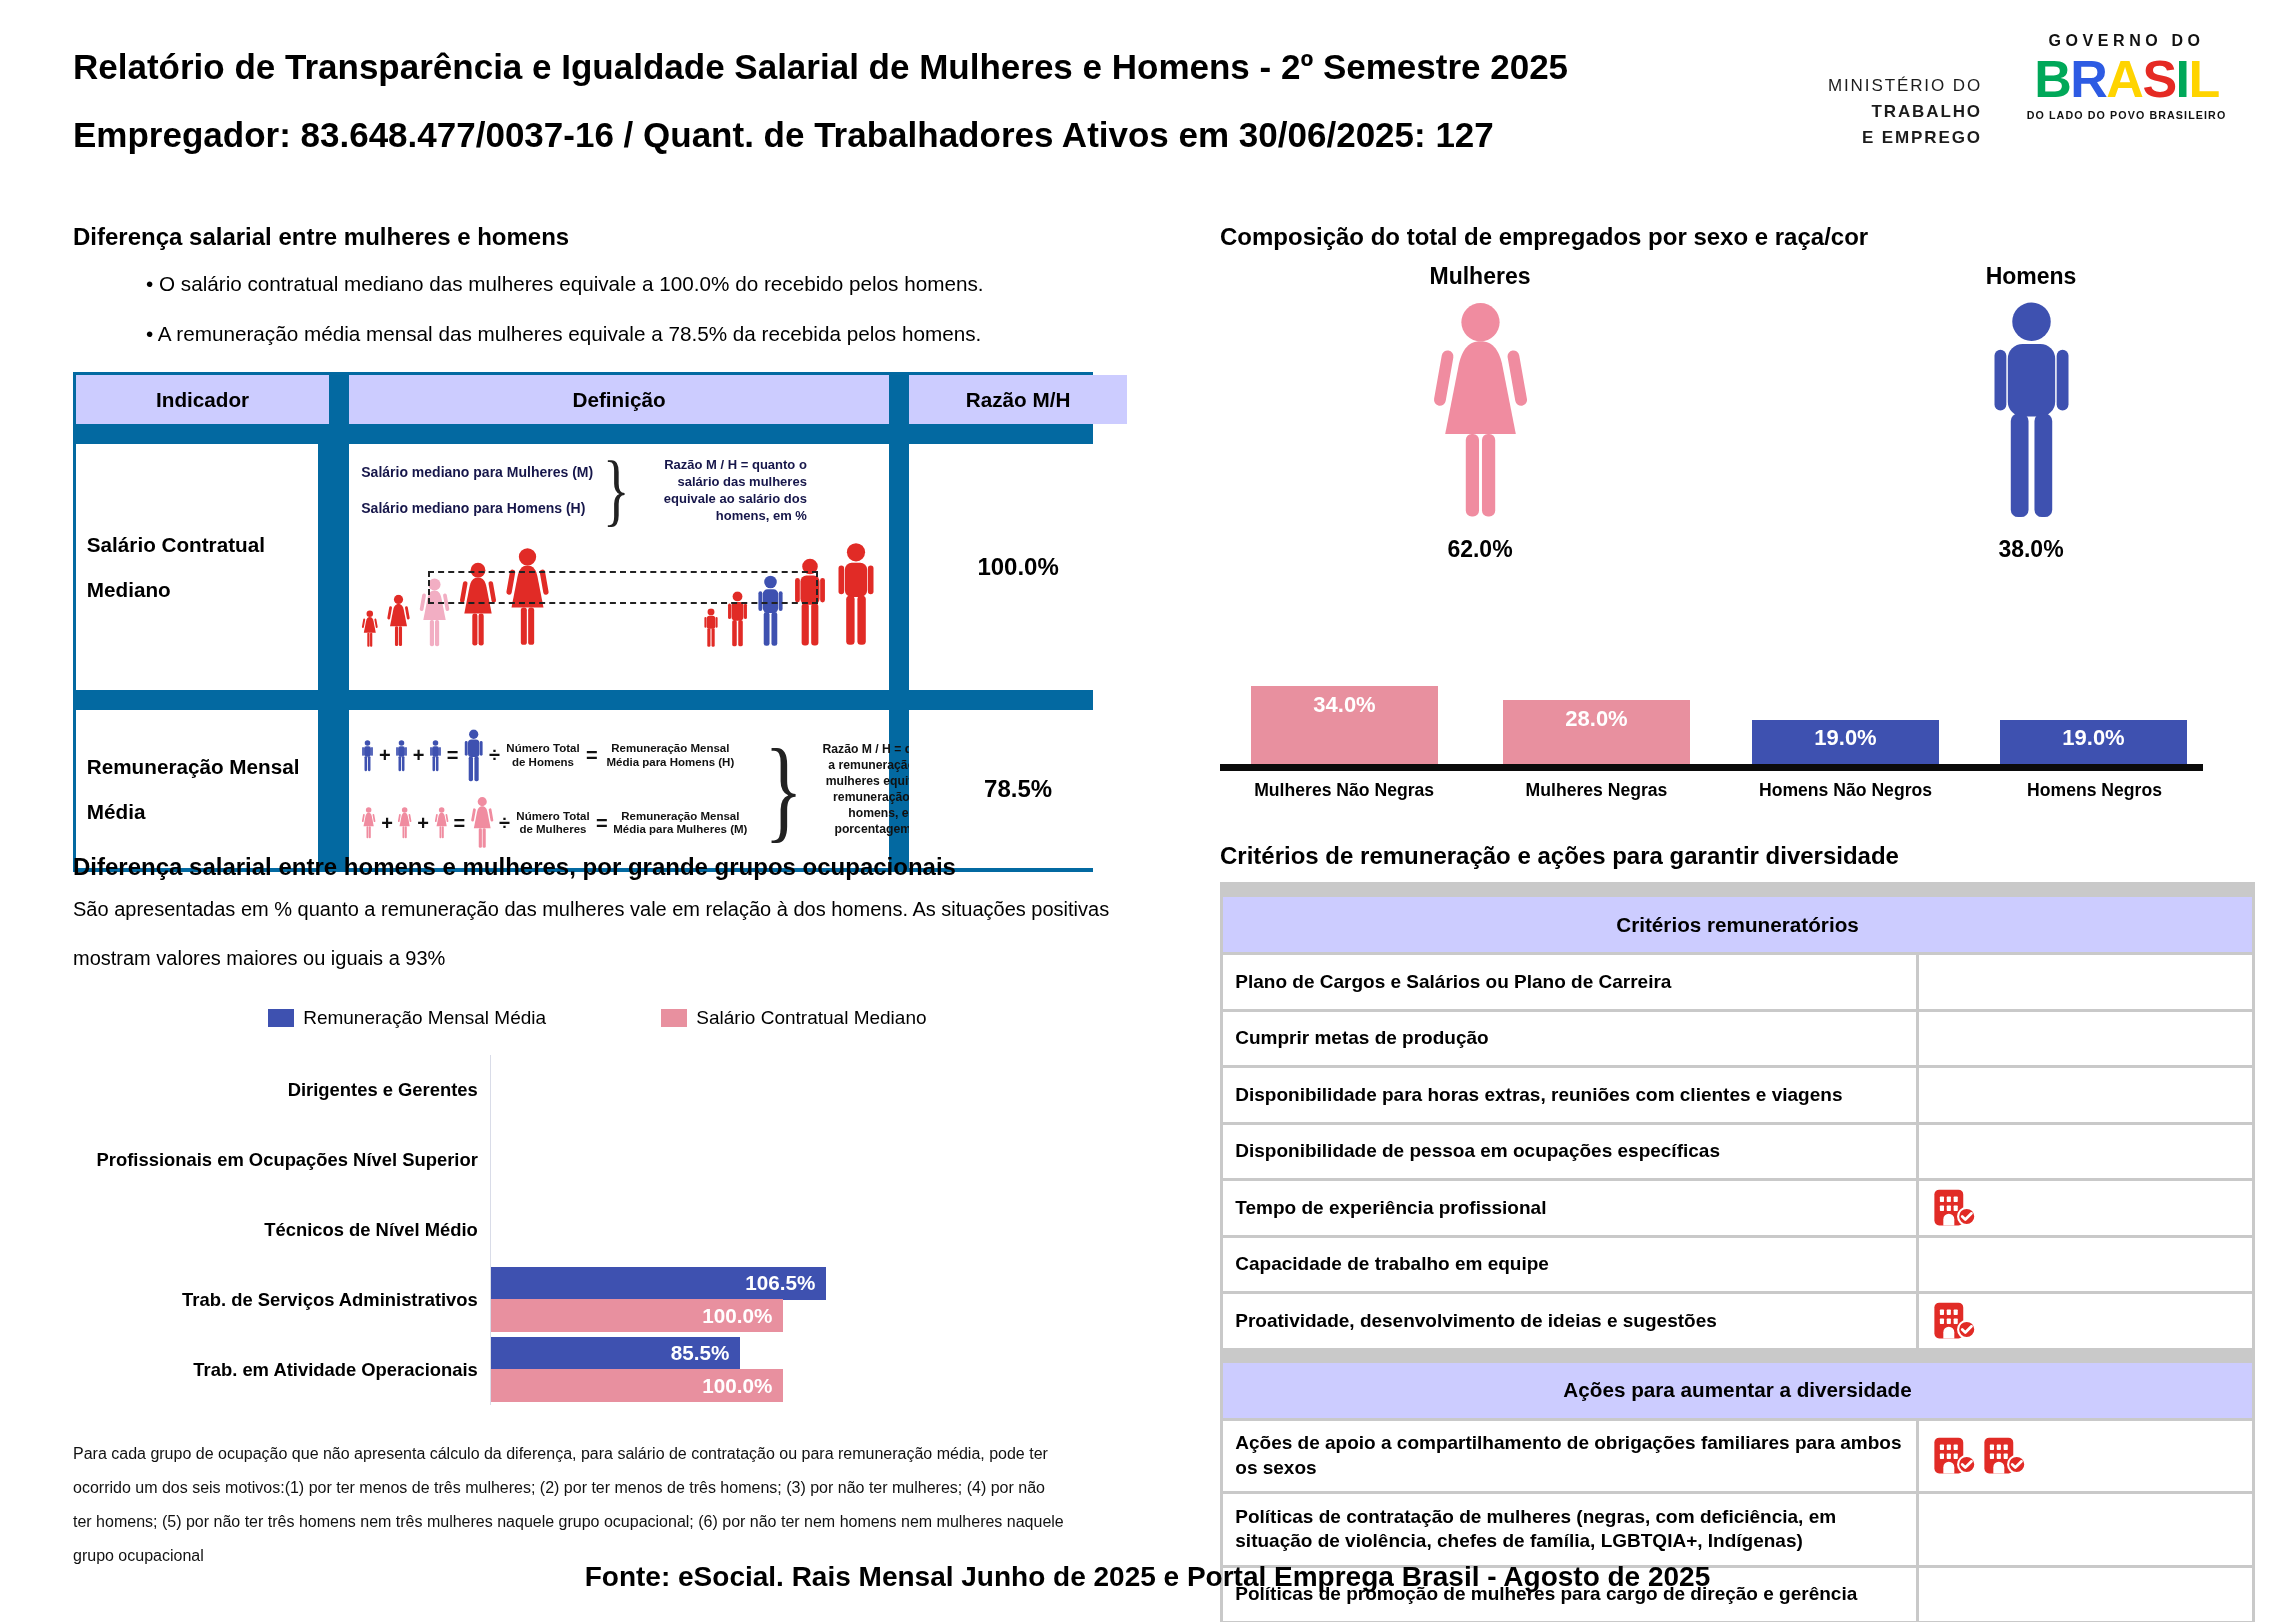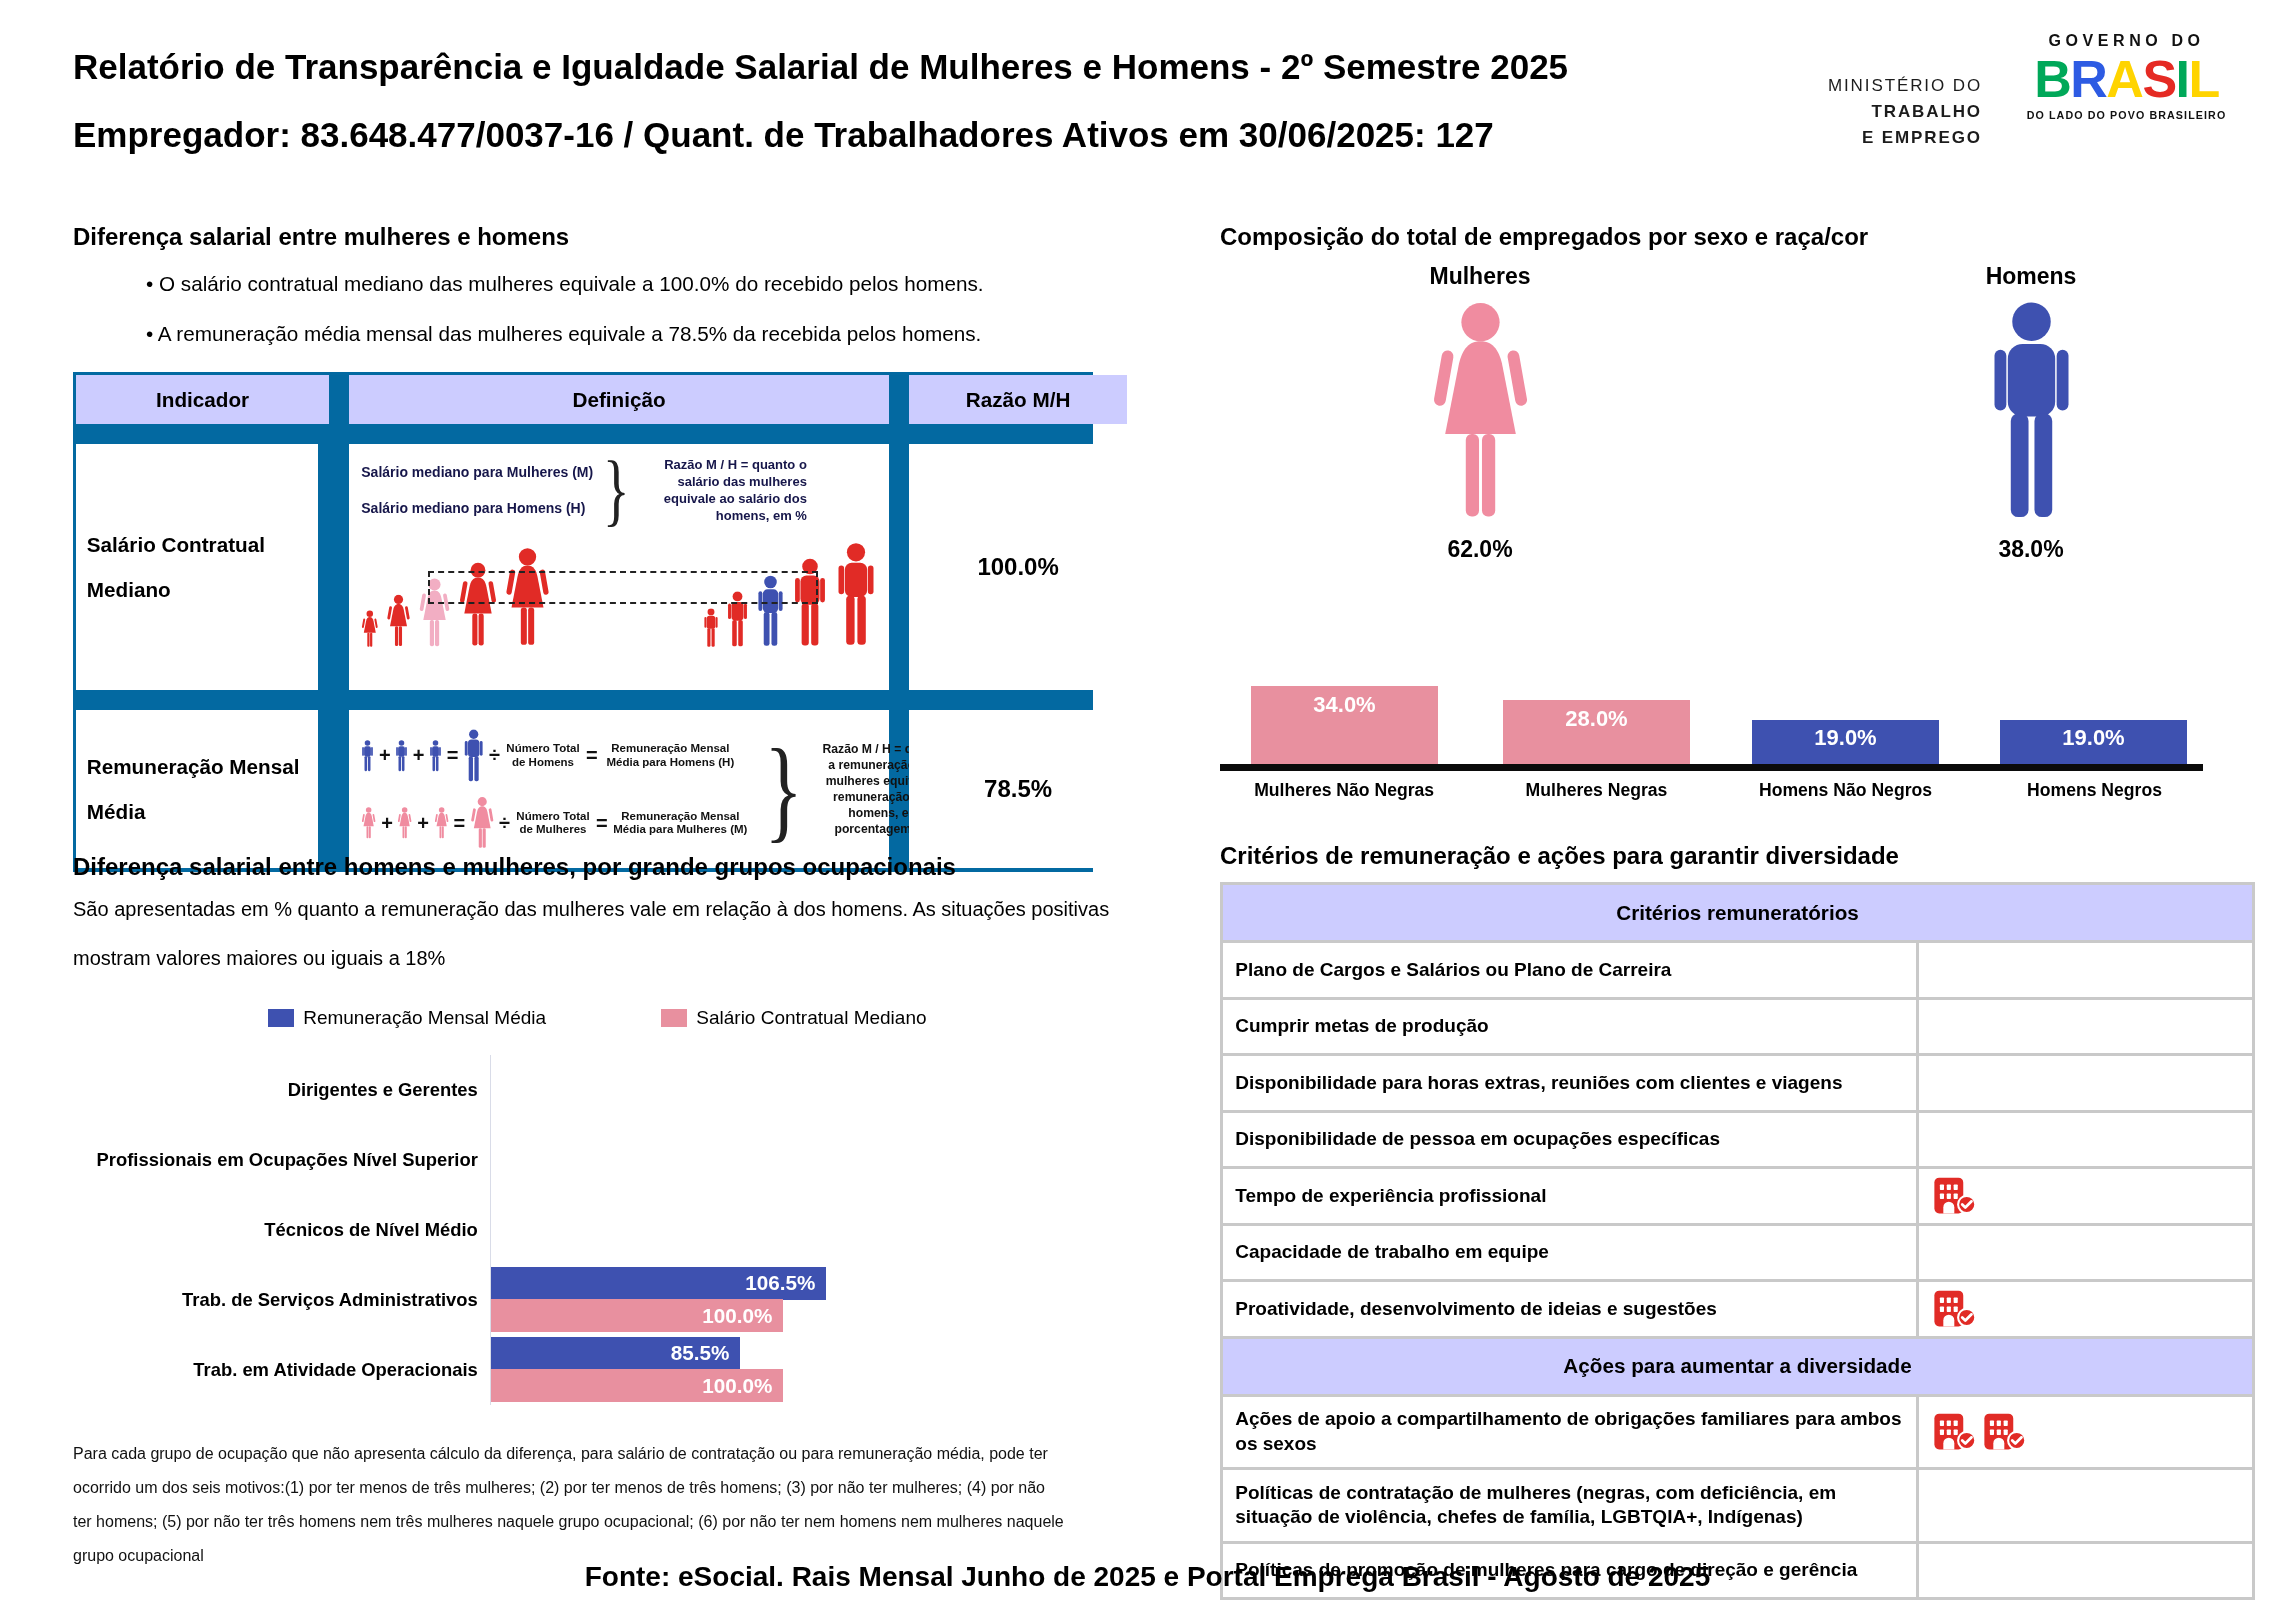--- a/index.html
+++ b/index.html
@@ -86,21 +86,21 @@
   .occ-bars{flex:1;position:relative;border-left:1.5px solid #d9dce8;}
   .occ-bar{position:absolute;left:0;height:33px;display:flex;align-items:center;justify-content:flex-end;}
   .occ-bar span{color:#fff;font-size:20.7px;font-weight:bold;padding-right:10.7px;}
   .occ-foot{margin-top:32px;font-size:16px;line-height:34px;color:#111;}
 
   
   .sec4{position:absolute;left:1220px;top:842px;width:1035px;}
   .crit-table{margin-top:12.2px;background:#c9c9c9;padding:3.1px;display:grid;
               grid-template-columns:1fr 333px;gap:3.1px;}
   .ct-head{grid-column:1 / -1;background:#ccccff;display:flex;align-items:center;justify-content:center;
-           font-size:20.7px;font-weight:bold;min-height:55px;}
+           font-size:20.7px;font-weight:bold;min-height:55px;margin-top:12px;}
   .ct-lab{background:#fff;display:flex;align-items:center;font-size:19px;font-weight:bold;
           padding:10.7px 12.2px;line-height:24.5px;min-height:32px;}
   .ct-ico{background:#fff;display:flex;align-items:center;gap:6.1px;padding-left:13.8px;}
 
   
   .footer{position:absolute;left:0;top:1561px;width:2295px;text-align:center;
           font-size:28px;font-weight:bold;}
 
   svg.fig{display:block;}
   .hidden-defs{position:absolute;width:0;height:0;overflow:hidden;}
@@ -316,21 +316,21 @@
       <div class="race-cat" style="left:20.7px;">Mulheres Não Negras</div>
       <div class="race-cat" style="left:273px;">Mulheres Negras</div>
       <div class="race-cat" style="left:522px;">Homens Não Negros</div>
       <div class="race-cat" style="left:771px;">Homens Negros</div>
     </div>
   </div>
 
   <div class="sec3">
     <div class="sec-title">Diferença salarial entre homens e mulheres, por grande grupos ocupacionais</div>
     <div class="occ-note">São apresentadas em % quanto a remuneração das mulheres vale em relação à dos homens. As situações positivas</div>
-    <div class="occ-note occ-note-l2">mostram valores maiores ou iguais a 18%</div>
+    <div class="occ-note occ-note-l2">mostram valores maiores ou iguais a 93%</div>
 
     <div class="occ-legend">
       <div class="leg-item">
         <div class="leg-chip" style="background:#3E51B0;"></div>
         <div class="leg-lab">Remuneração Mensal Média</div>
       </div>
       <div class="leg-item">
         <div class="leg-chip" style="background:#E8909F;"></div>
         <div class="leg-lab">Salário Contratual Mediano</div>
       </div>

